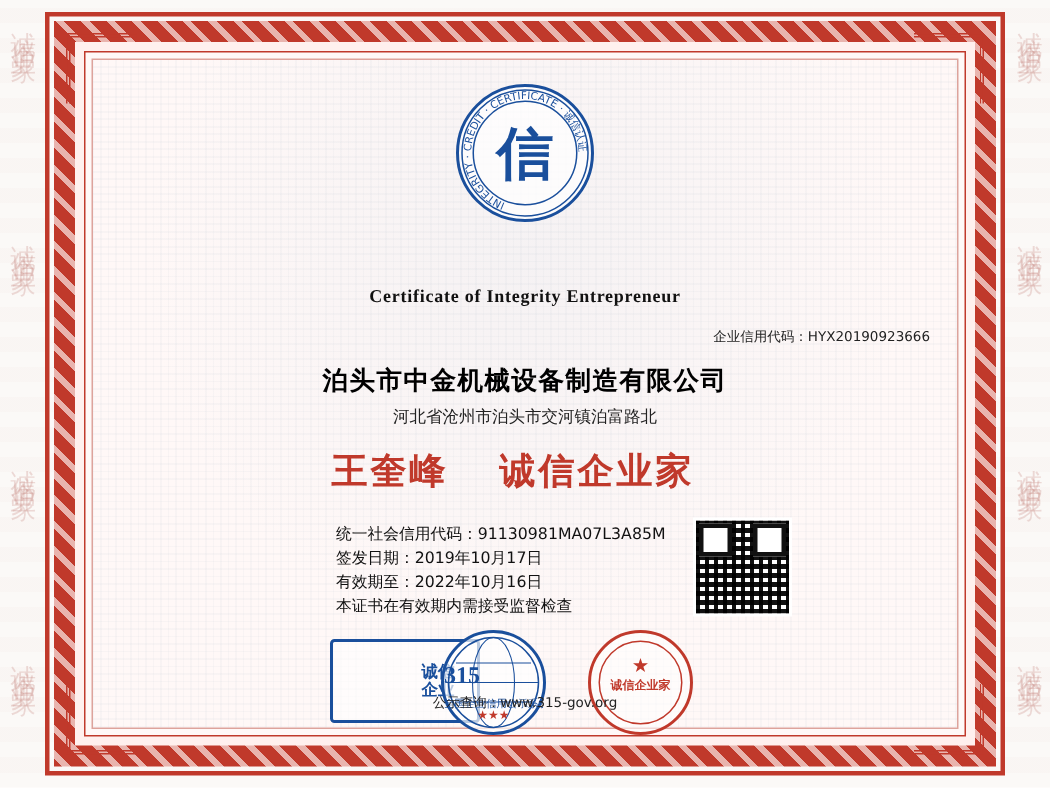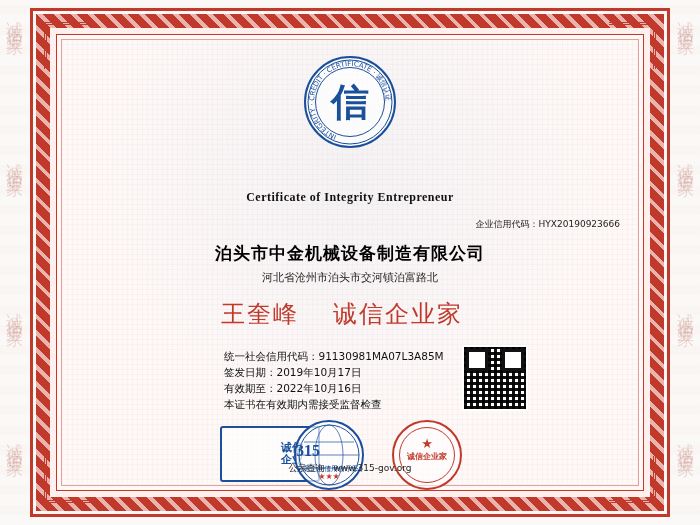--- a/index.html
+++ b/index.html
@@ -115,21 +115,21 @@
     font-size:17px;font-weight:bold;color:#000000;letter-spacing:1px;
   }
   .address{
     position:absolute;top:230px;left:0;right:0;
     font-family:"DejaVu Sans", sans-serif;
     font-size:11px;color:#222;
   }
   .honoree{
     position:absolute;top:258px;left:0;right:16px;
     font-family:"DejaVu Sans", sans-serif;
-    font-size:24px;font-weight:normal;color:#c0392b;letter-spacing:2px;
+    font-size:24px;font-weight:bold;color:#c0392b;letter-spacing:2px;
   }
   .honoree .gap{display:inline-block;width:34px;}
   .details{
     position:absolute;top:308px;left:162px;text-align:left;
     font-family:"DejaVu Sans", sans-serif;
     font-size:10.5px;color:#111;line-height:16px;
   }
   .qr{
     position:absolute;top:305px;left:400px;width:62px;height:62px;
     background:

